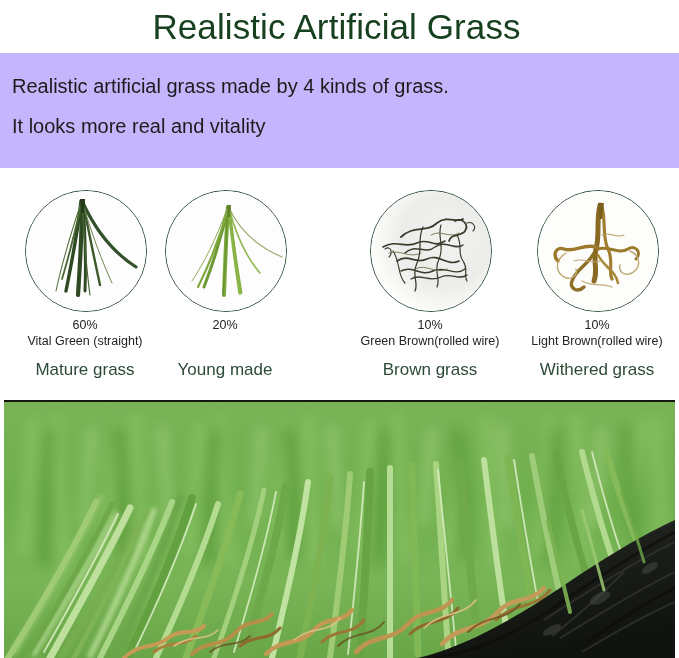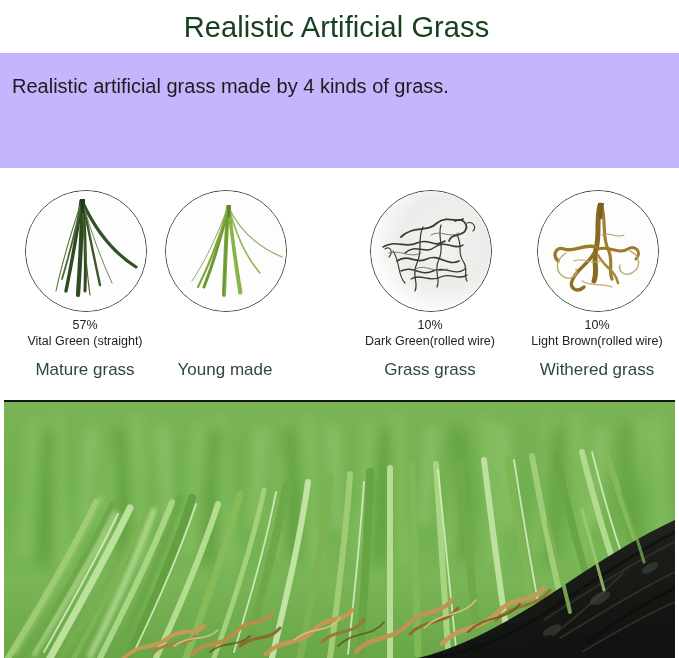--- a/index.html
+++ b/index.html
@@ -28,21 +28,21 @@
     left: 0;
     top: 0;
     width: 679px;
     height: 53px;
     background: #ffffff;
     display: flex;
     align-items: center;
     justify-content: center;
   }
   .title-text {
-    font-size: 29px;
+    font-size: 35px;
     line-height: 34px;
     color: #17401f;
     letter-spacing: 0.1px;
     white-space: nowrap;
     padding-right: 6px;
   }
 
   
   .desc-band {
     position: absolute;
@@ -158,20 +158,21 @@
 <body>
 
 <div class="page">
 
   <div class="title-bar">
     <div class="title-text">Realistic Artificial Grass</div>
   </div>
 
   <div class="desc-band">
     <div class="desc-line desc-line-1">Realistic artificial grass made by 4 kinds of grass.</div>
+    <div class="desc-line desc-line-2">It looks more real and vitality</div>
   </div>
 
   <div class="types">
 
     <div class="type-col c0">
       <div class="circle">
         <div class="circle-inner">
           <svg viewBox="0 0 120 120" preserveAspectRatio="none">
             <rect x="0" y="0" width="120" height="120" fill="#fdfdfd"></rect>
             <g stroke="#2f4a22" fill="none" stroke-linecap="round">
@@ -182,21 +183,21 @@
               <path d="M56,11 C50,36 44,62 36,88" stroke-width="1.8" stroke="#4a6733"></path>
               <path d="M57,12 C70,40 88,62 110,76" stroke-width="3.2" stroke="#33512a"></path>
               <path d="M55,12 C45,42 36,72 30,100" stroke-width="1.1" stroke="#5a7540"></path>
               <path d="M56,12 C58,44 60,76 64,104" stroke-width="1.2" stroke="#4a6733"></path>
               <path d="M57,13 C66,44 76,70 86,92" stroke-width="1.0" stroke="#6b8450"></path>
             </g>
             <path d="M54,8 L59,8 L58,22 L55,22 Z" fill="#24381a"></path>
           </svg>
         </div>
       </div>
-      <div class="pct">57%</div>
+      <div class="pct">60%</div>
       <div class="kind">Vital Green (straight)</div>
       <div class="stage">Mature grass</div>
     </div>
 
     <div class="type-col c1">
       <div class="circle">
         <div class="circle-inner">
           <svg viewBox="0 0 120 120" preserveAspectRatio="none">
             <rect x="0" y="0" width="120" height="120" fill="#fdfdfd"></rect>
             <g fill="none" stroke-linecap="round">
@@ -207,20 +208,21 @@
               <path d="M63,17 C70,44 80,66 94,82" stroke="#8fb84e" stroke-width="1.6"></path>
               <path d="M63,17 C74,40 92,56 116,66" stroke="#9aa86a" stroke-width="1.2"></path>
               <path d="M61,18 C50,48 38,72 26,90" stroke="#93ab5c" stroke-width="1.0"></path>
               <path d="M62,18 C60,50 59,80 57,104" stroke="#6a9430" stroke-width="1.4"></path>
               <path d="M63,18 C68,50 72,80 76,102" stroke="#86b043" stroke-width="1.2"></path>
             </g>
             <path d="M61,14 L65,14 L64,26 L62,26 Z" fill="#5d8428"></path>
           </svg>
         </div>
       </div>
+      <div class="pct">20%</div>
       <div class="stage">Young made</div>
     </div>
 
     <div class="type-col c2">
       <div class="circle">
         <div class="circle-inner">
           <svg viewBox="0 0 120 120" preserveAspectRatio="none">
             <defs>
               <radialGradient id="agbg" cx="62%" cy="42%" r="62%">
                 <stop offset="0%" stop-color="#f2f2f0"></stop>
@@ -246,22 +248,22 @@
             </g>
             <g fill="none" stroke="#6f7050" stroke-width="0.9" stroke-linecap="round">
               <path d="M18,62 C30,58 38,68 50,62"></path>
               <path d="M44,78 C56,72 64,84 76,78"></path>
               <path d="M60,44 C70,38 78,48 88,42"></path>
             </g>
           </svg>
         </div>
       </div>
       <div class="pct">10%</div>
-      <div class="kind">Dark Green(rolled wire)</div>
-      <div class="stage">Grass grass</div>
+      <div class="kind">Green Brown(rolled wire)</div>
+      <div class="stage">Brown grass</div>
     </div>
 
     <div class="type-col c3">
       <div class="circle">
         <div class="circle-inner">
           <svg viewBox="0 0 120 120" preserveAspectRatio="none">
             <rect x="0" y="0" width="120" height="120" fill="#fdfdfc"></rect>
             <g fill="none" stroke-linecap="round">
               <path d="M62,14 C58,30 62,44 58,58 C55,70 60,80 56,90" stroke="#8a6a22" stroke-width="5.0"></path>
               <path d="M64,16 C68,30 64,46 70,58 C76,70 70,80 74,88" stroke="#a07f30" stroke-width="3.2"></path>

